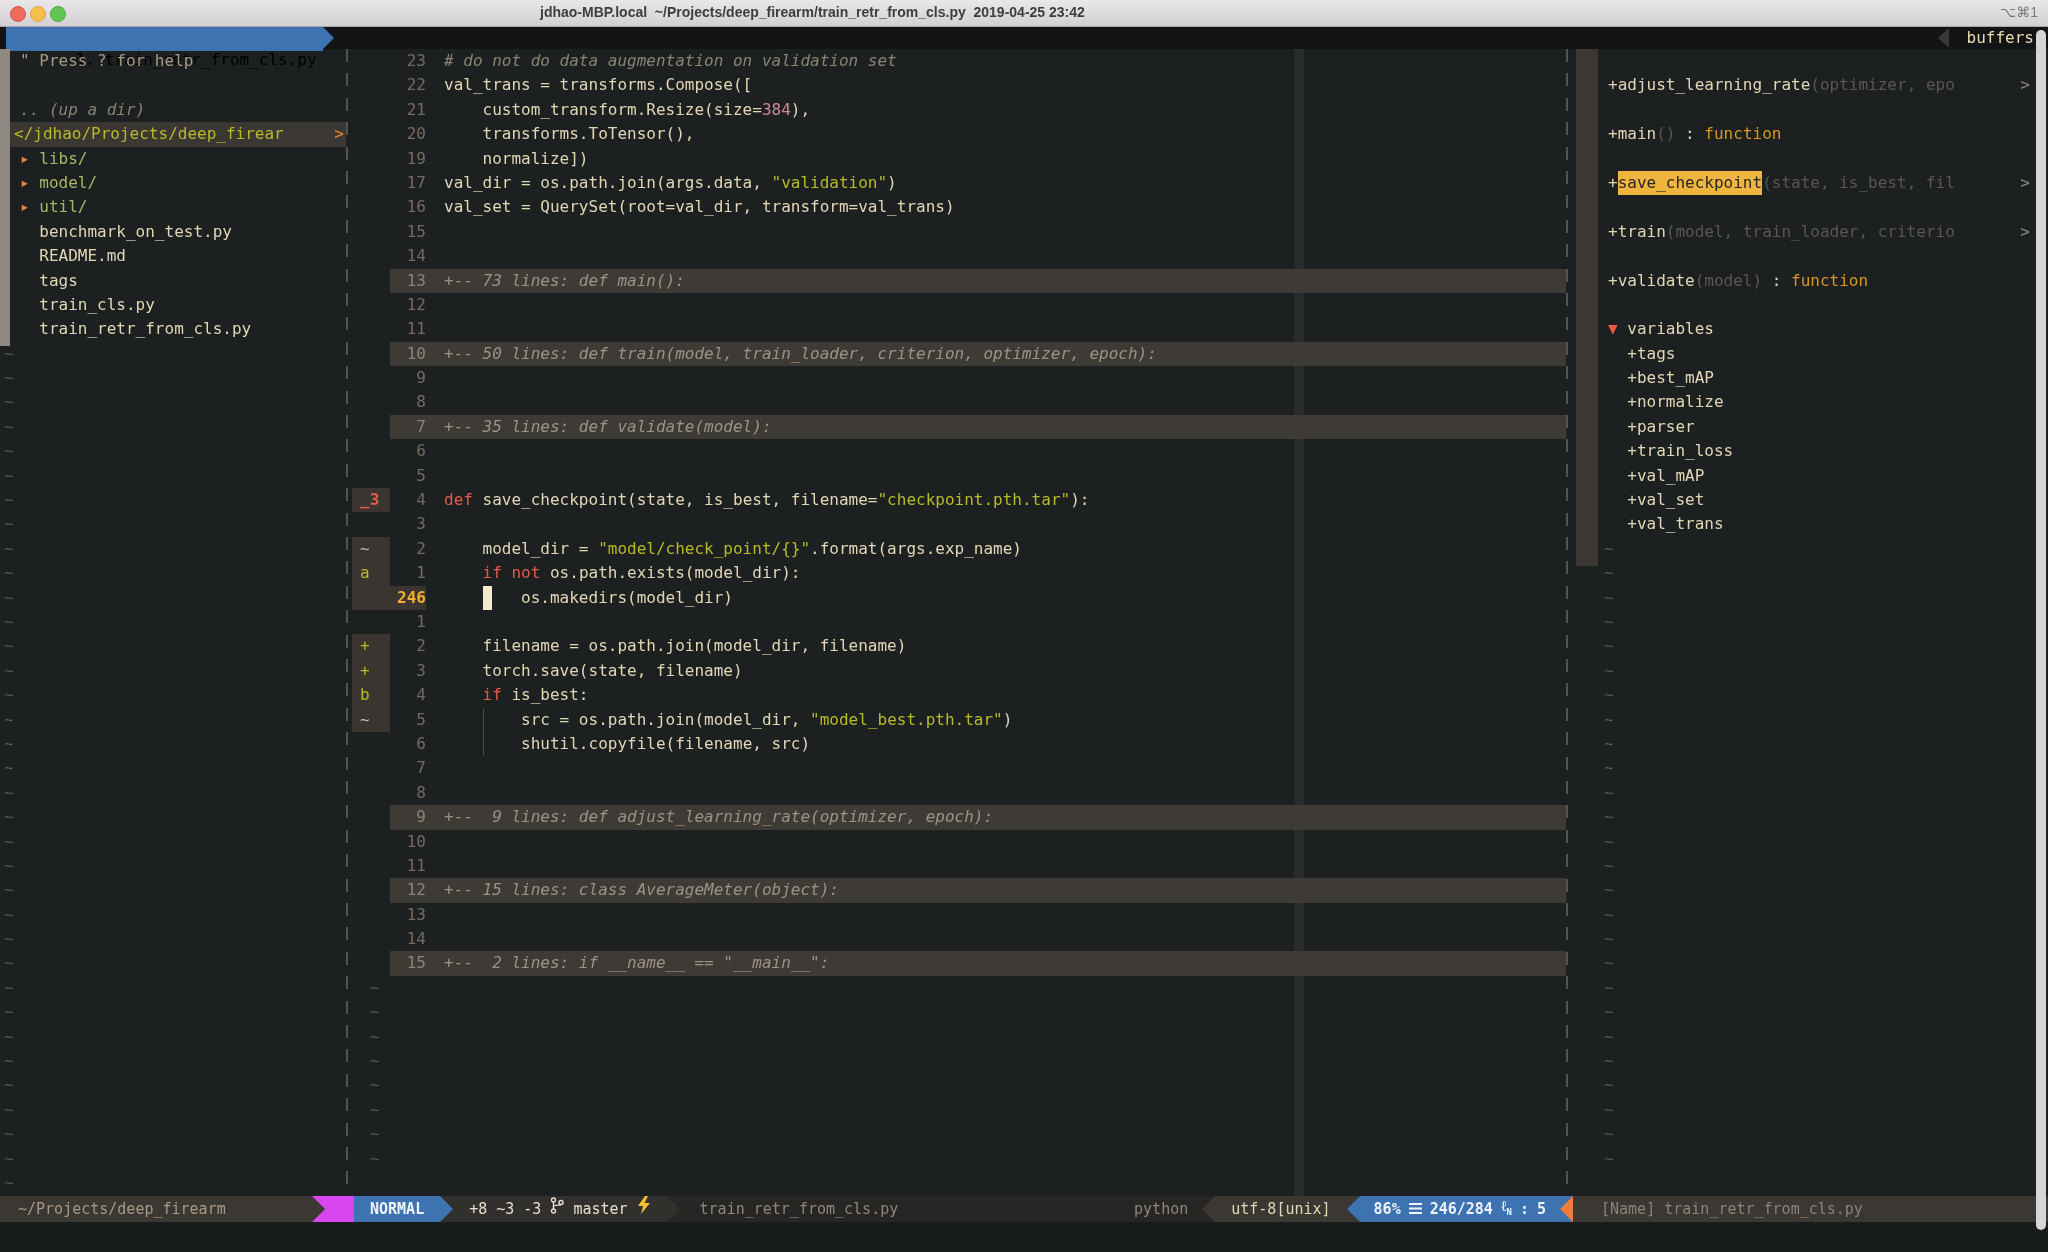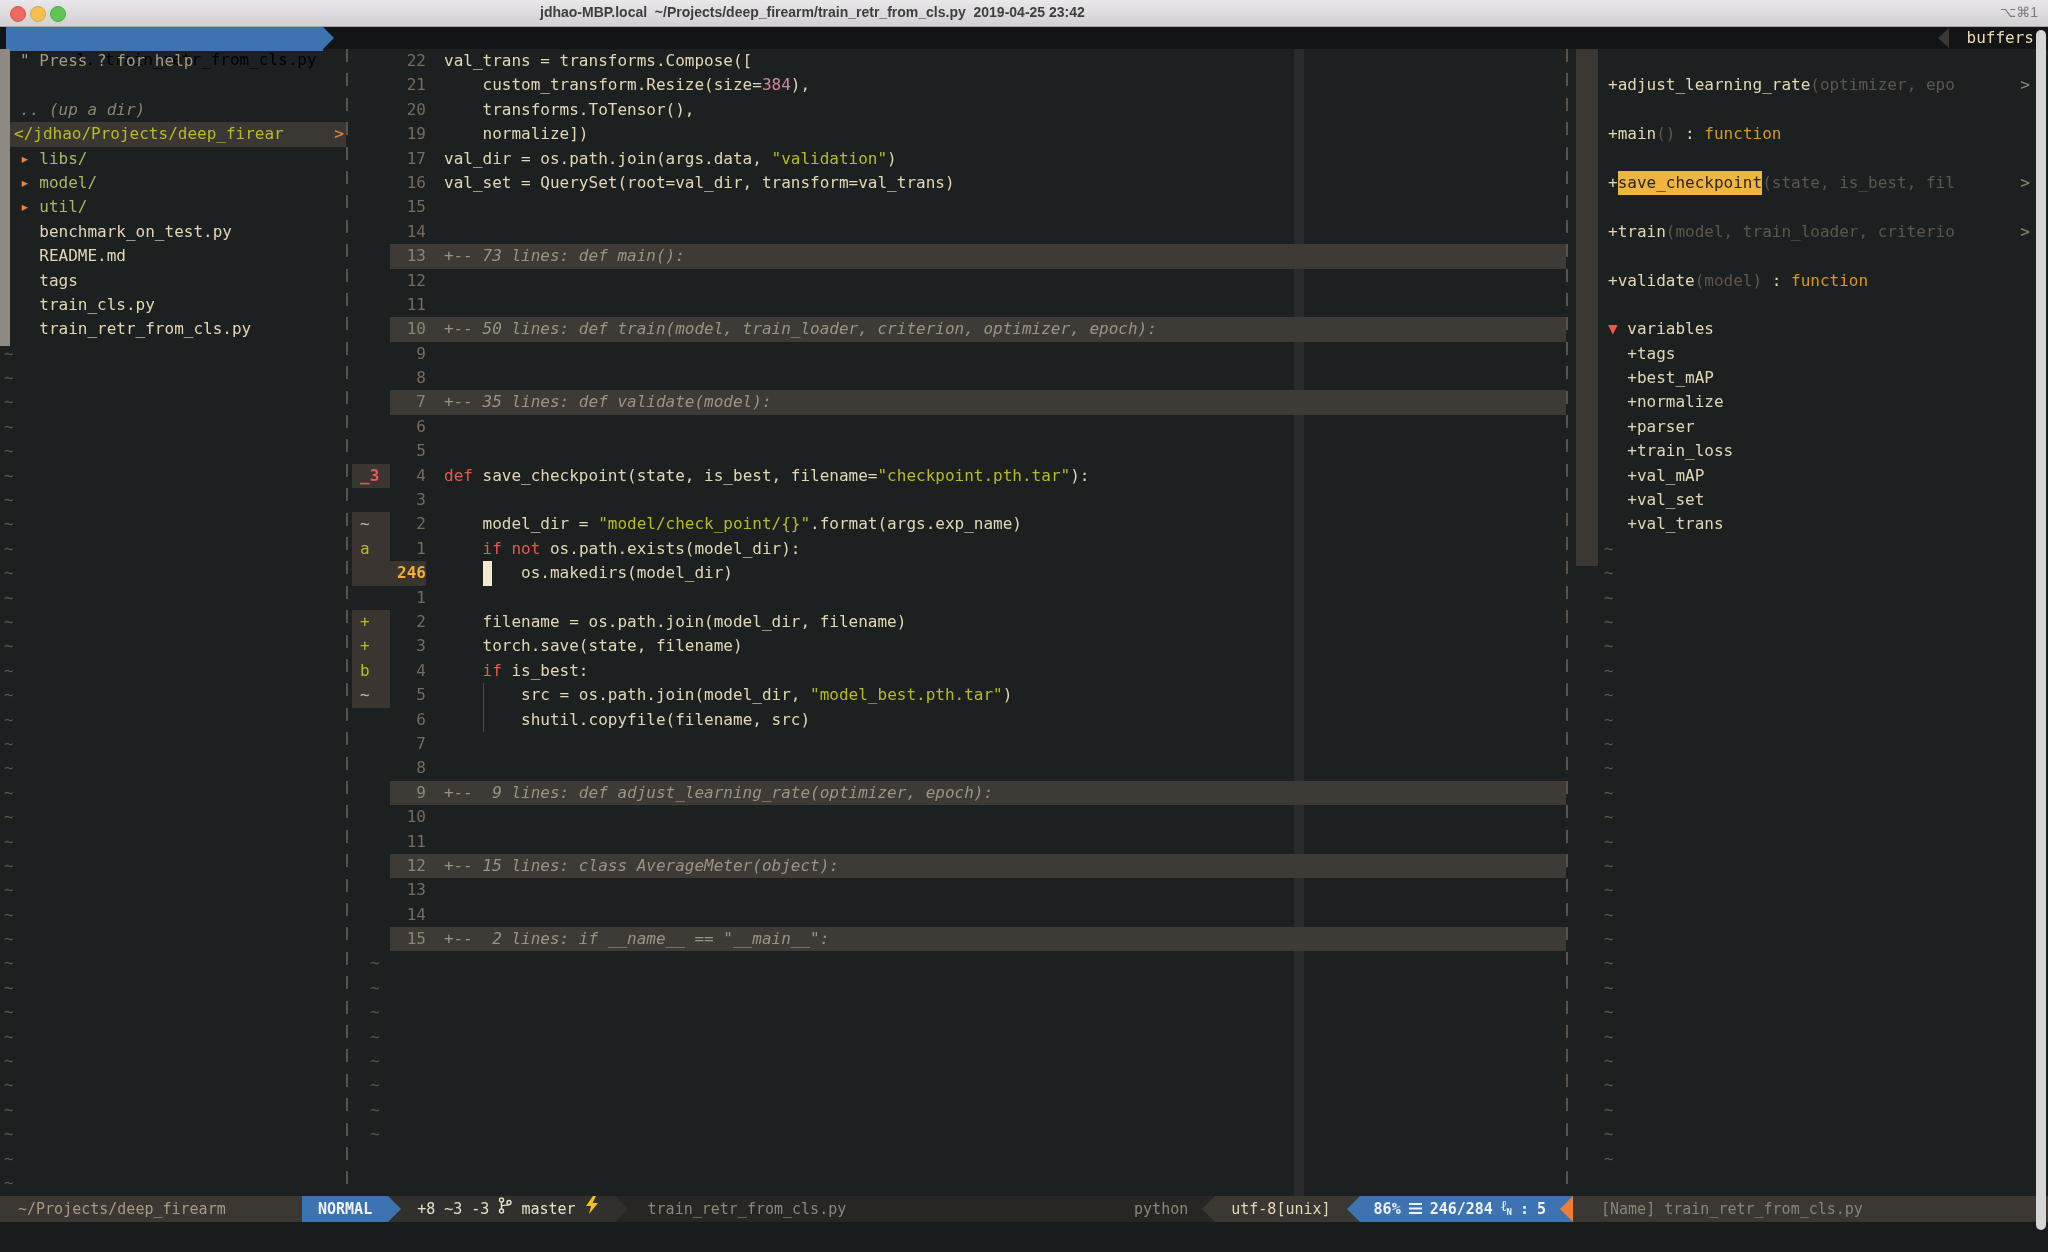--- a/index.html
+++ b/index.html
@@ -81,21 +81,21 @@
   .tk-tag{color:#e2d7b5;}
   .tk-param{color:#5c564f;}
   .tk-trunc{margin-left:auto;color:#8a8478;padding-right:4px;}
   .tk-kind{color:#d79921;}
   .tk-hl{background:#efb53f;color:#2a2623;}
   .tk-tri{color:#ef5a47;}
   
   .statusline{position:absolute;left:0;top:1196px;width:2048px;height:26px;background:#111314;
     display:flex;font-size:15px;line-height:26px;white-space:pre;}
   .seg{height:26px;display:flex;align-items:center;}
-  .sl-nerd{width:302px;flex:none;display:flex;background:#d946ef;}
+  .sl-nerd{width:354px;flex:none;display:flex;background:#d946ef;}
   .seg.g1{background:#3b3733;color:#a89984;padding:0 18px;width:276px;flex:none;}
   .tri{width:0;height:0;flex:none;}
   .tr-g1{border-top:13px solid transparent;border-bottom:13px solid transparent;border-left:13px solid #3b3733;}
   .seg.blue{background:#3e73b2;color:#eef3f8;padding:0 16px;font-weight:bold;}
   .seg.blue.mode{font-weight:bold;}
   .tr-blue{border-top:13px solid transparent;border-bottom:13px solid transparent;border-left:13px solid #3e73b2;background:#31302d;}
   .seg.git{background:#31302d;color:#e6e0cd;padding:0 16px;gap:9px;}
   .tr-git{border-top:13px solid transparent;border-bottom:13px solid transparent;border-left:13px solid #31302d;background:#272624;}
   .seg.file{background:#272624;flex:1;color:#8d867a;padding:0 0 0 20px;}
   .ftype{margin-left:auto;color:#8d867a;padding-right:14px;}
@@ -180,20 +180,21 @@
         <div class="row"><span class="simpletext tilde">~</span></div>
         <div class="row"><span class="simpletext tilde">~</span></div>
         <div class="row"><span class="simpletext tilde">~</span></div>
         <div class="row"><span class="simpletext tilde">~</span></div>
         <div class="row"><span class="simpletext tilde">~</span></div>
       </div>
     <div class="vsep" style="left:346px"></div>
     <div class="pane codep">
       <div class="colorcol"></div>
       <div>
+          <div class="row"><span class="signc"></span><span class="rowmain"><span class="numc">23</span><span class="codetext"><span class="tk-cm"># do not do data augmentation on validation set</span></span></span></div>
           <div class="row"><span class="signc"></span><span class="rowmain"><span class="numc">22</span><span class="codetext"><span class="tk-p">val_trans = transforms.Compose([</span></span></span></div>
           <div class="row"><span class="signc"></span><span class="rowmain"><span class="numc">21</span><span class="codetext"><span class="tk-p">    custom_transform.Resize(size=</span><span class="tk-nu">384</span><span class="tk-p">),</span></span></span></div>
           <div class="row"><span class="signc"></span><span class="rowmain"><span class="numc">20</span><span class="codetext"><span class="tk-p">    transforms.ToTensor(),</span></span></span></div>
           <div class="row"><span class="signc"></span><span class="rowmain"><span class="numc">19</span><span class="codetext"><span class="tk-p">    normalize])</span></span></span></div>
           <div class="row"><span class="signc"></span><span class="rowmain"><span class="numc">17</span><span class="codetext"><span class="tk-p">val_dir = os.path.join(args.data, </span><span class="tk-st">"validation"</span><span class="tk-p">)</span></span></span></div>
           <div class="row"><span class="signc"></span><span class="rowmain"><span class="numc">16</span><span class="codetext"><span class="tk-p">val_set = QuerySet(root=val_dir, transform=val_trans)</span></span></span></div>
           <div class="row"><span class="signc"></span><span class="rowmain"><span class="numc">15</span><span class="codetext"></span></span></div>
           <div class="row"><span class="signc"></span><span class="rowmain"><span class="numc">14</span><span class="codetext"></span></span></div>
           <div class="row fold"><span class="signc"></span><span class="rowmain"><span class="numc">13</span><span class="codetext"><span class="tk-fold">+-- 73 lines: def main():</span></span></span></div>
           <div class="row"><span class="signc"></span><span class="rowmain"><span class="numc">12</span><span class="codetext"></span></span></div>

